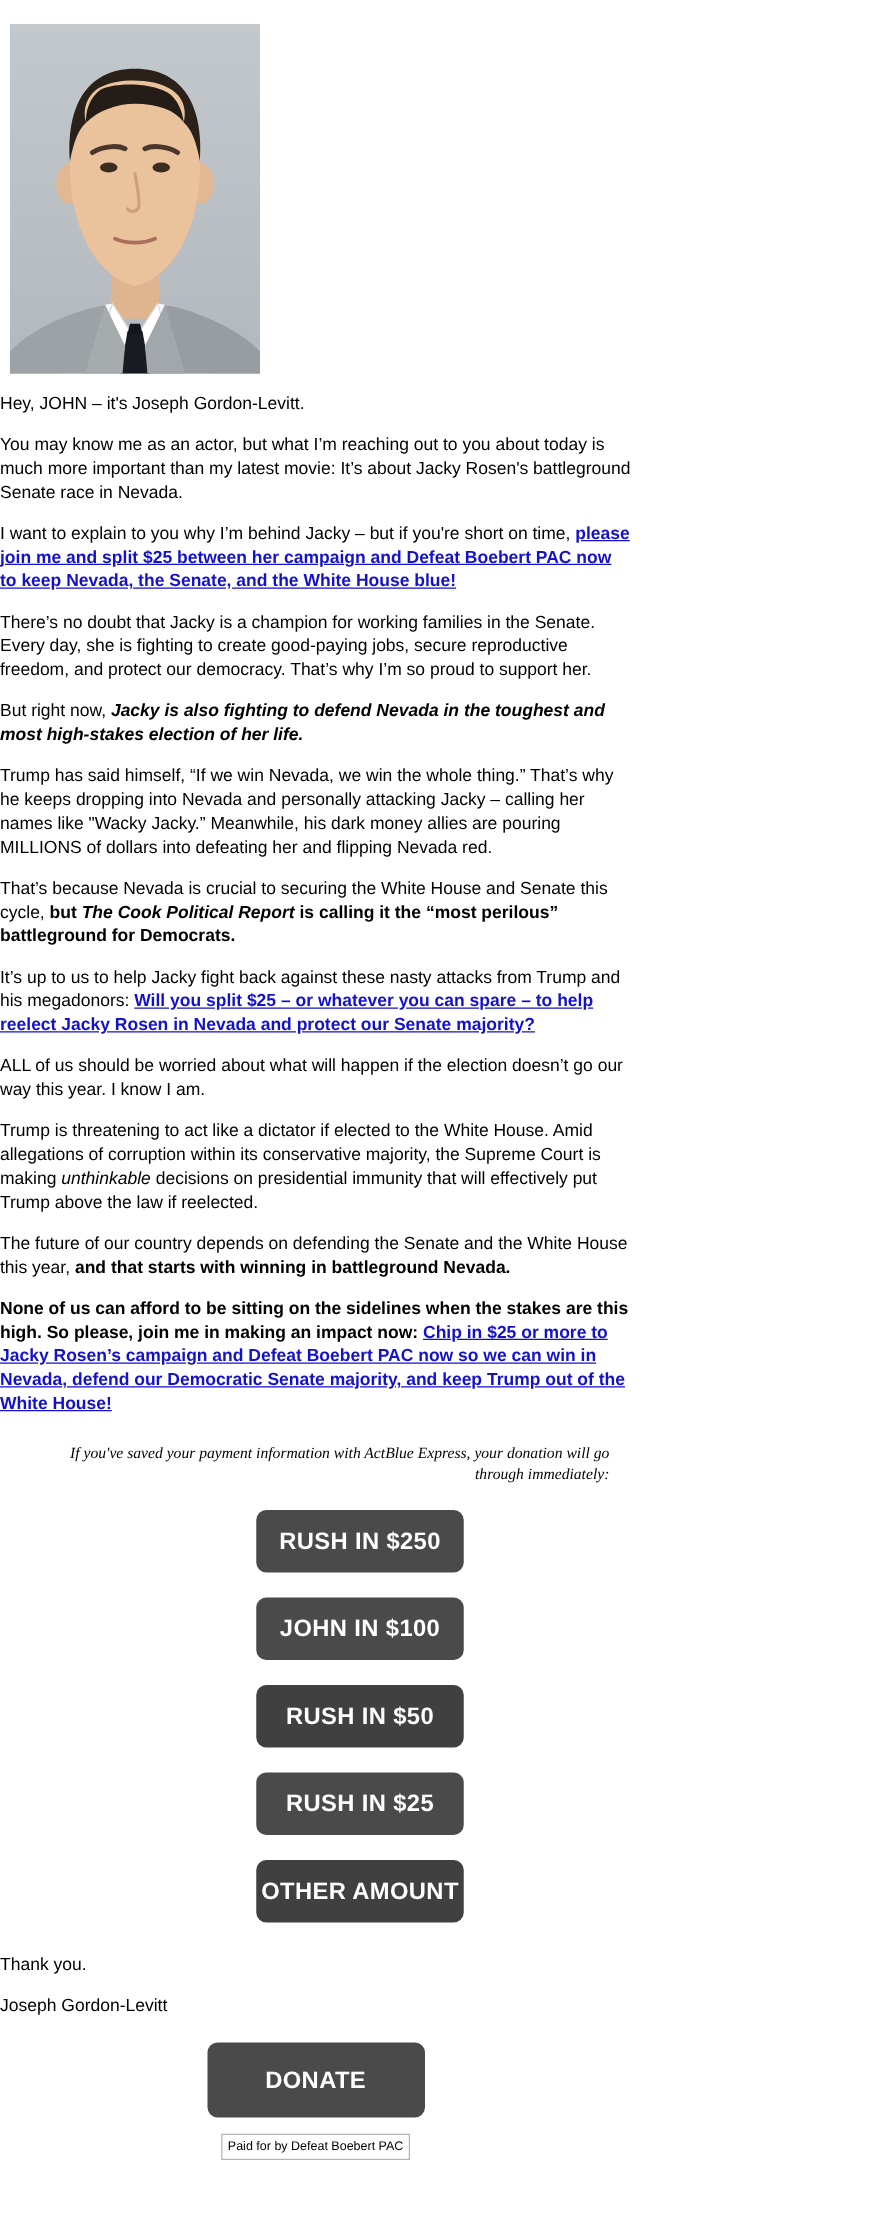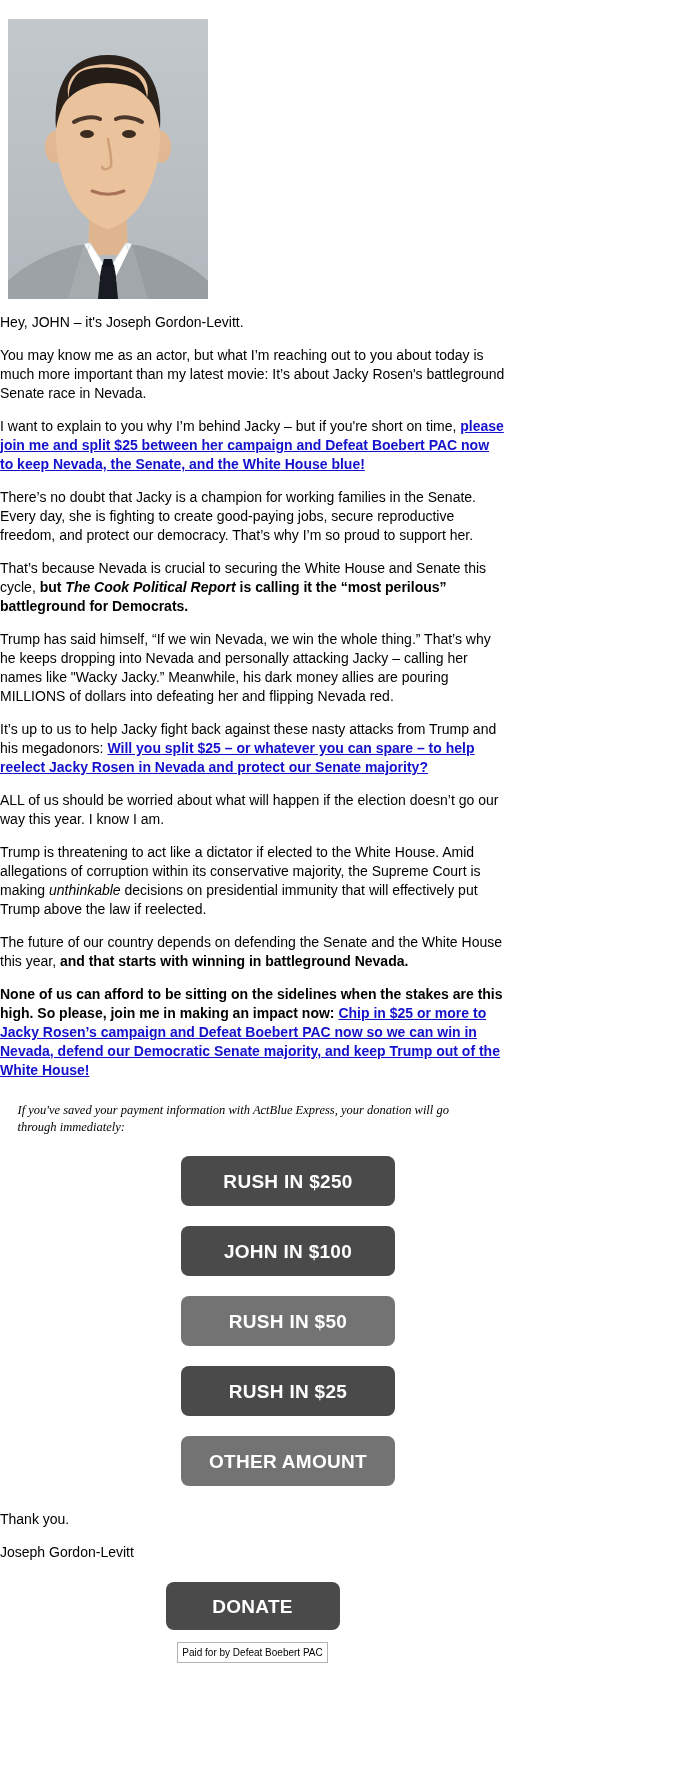--- a/index.html
+++ b/index.html
@@ -32,52 +32,52 @@
     cursor: pointer;
   }
   .b { font-weight: bold; }
   .i { font-style: italic; }
   .bi { font-weight: bold; font-style: italic; }
   .disclaimer {
     font-family: "Liberation Serif", serif;
     font-style: italic;
     font-size: 12.5px;
     line-height: 17px;
-    text-align: left;
+    text-align: right;
     width: 470px;
     margin: 22px auto 6px auto;
   }
   .amount-buttons {
     width: 700px;
     margin-left: -62px; 
   }
   .btn {
     display: flex;
     align-items: center;
     justify-content: center;
-    width: 214px;
+    width: 166px;
     height: 50px;
     margin: 20px auto 0 auto;
     border-radius: 8px;
     color: #ffffff;
     font-weight: bold;
     font-size: 19px;
     letter-spacing: 0.3px;
     cursor: pointer;
     user-select: none;
   }
   .btn.dark { background: #4a4a4a; }
-  .btn.red  { background: #737373; }
+  .btn.red  { background: #404040; }
   .closing-block { margin-top: 24px; }
   .donate-btn {
     display: flex;
     align-items: center;
     justify-content: center;
     width: 174px;
-    height: 48px;
+    height: 60px;
     margin: 20px auto 0 auto;
     border-radius: 8px;
     background: #4a4a4a;
     color: #ffffff;
     font-weight: bold;
     font-size: 19px;
     letter-spacing: 0.3px;
     cursor: pointer;
   }
   .paidfor-wrap { text-align: center; margin-top: 12px; }
@@ -141,24 +141,25 @@
   </div>
 
   <p><span>Hey, JOHN – it's Joseph Gordon-Levitt.</span></p>
 
   <p><span>You may know me as an actor, but what I’m reaching out to you about today is much more important than my latest movie: It’s about Jacky Rosen's battleground Senate race in Nevada.</span></p>
 
   <p><span>I want to explain to you why I’m behind Jacky – but if you're short on time, </span><a class="email-link">please join me and split $25 between her campaign and Defeat Boebert PAC now to keep Nevada, the Senate, and the White House blue!</a></p>
 
   <p><span>There’s no doubt that Jacky is a champion for working families in the Senate. Every day, she is fighting to create good-paying jobs, secure reproductive freedom, and protect our democracy. That’s why I’m so proud to support her.</span></p>
 
+  <p><span>But right now, </span><span class="bi">Jacky is also fighting to defend Nevada in the toughest and most high-stakes election of her life.</span></p>
+
+  <p><span>Trump has said himself, “If we win Nevada, we win the whole thing.” That’s why he keeps dropping into Nevada and personally attacking Jacky – calling her names like "Wacky Jacky.” Meanwhile, his dark money allies are pouring MILLIONS of dollars into defeating her and flipping Nevada red.</span></p>
 
   <p><span>That’s because Nevada is crucial to securing the White House and Senate this cycle, </span><span class="b">but </span><span class="bi">The Cook Political Report</span><span class="b"> is calling it the “most perilous” battleground for Democrats.</span></p>
-
-  <p><span>Trump has said himself, “If we win Nevada, we win the whole thing.” That’s why he keeps dropping into Nevada and personally attacking Jacky – calling her names like "Wacky Jacky.” Meanwhile, his dark money allies are pouring MILLIONS of dollars into defeating her and flipping Nevada red.</span></p>
 
   <p><span>It’s up to us to help Jacky fight back against these nasty attacks from Trump and his megadonors: </span><a class="email-link">Will you split $25 – or whatever you can spare – to help reelect Jacky Rosen in Nevada and protect our Senate majority?</a></p>
 
   <p><span>ALL of us should be worried about what will happen if the election doesn’t go our way this year. I know I am.</span></p>
 
   <p><span>Trump is threatening to act like a dictator if elected to the White House. Amid allegations of corruption within its conservative majority, the Supreme Court is making </span><span class="i">unthinkable</span><span> decisions on presidential immunity that will effectively put Trump above the law if reelected.</span></p>
 
   <p><span>The future of our country depends on defending the Senate and the White House this year, </span><span class="b">and that starts with winning in battleground Nevada.</span></p>
 
   <p><span class="b">None of us can afford to be sitting on the sidelines when the stakes are this high. So please, join me in making an impact now: </span><a class="email-link">Chip in $25 or more to Jacky Rosen’s campaign and Defeat Boebert PAC now so we can win in Nevada, defend our Democratic Senate majority, and keep Trump out of the White House!</a></p>

